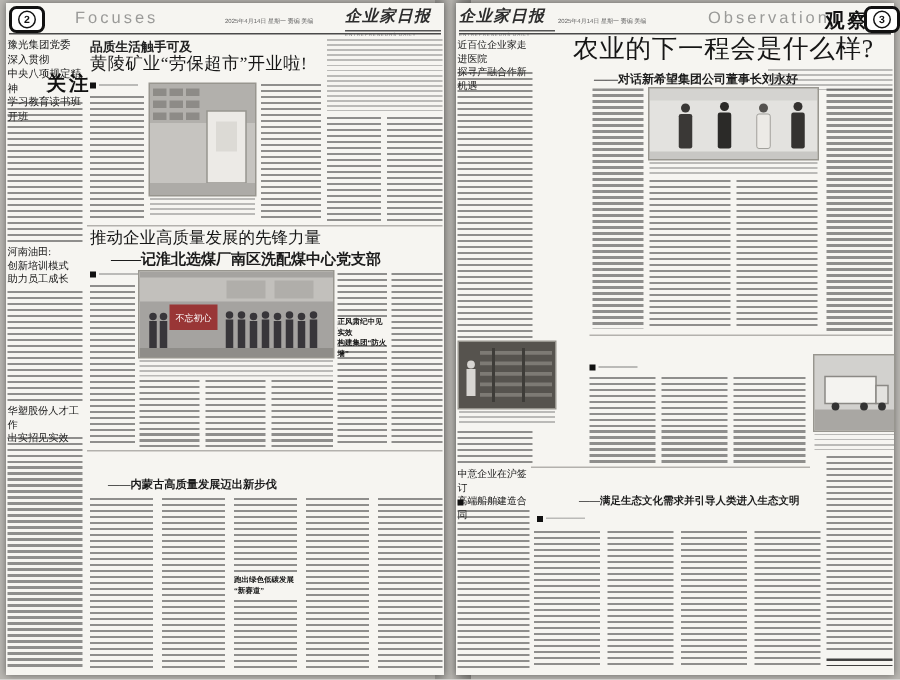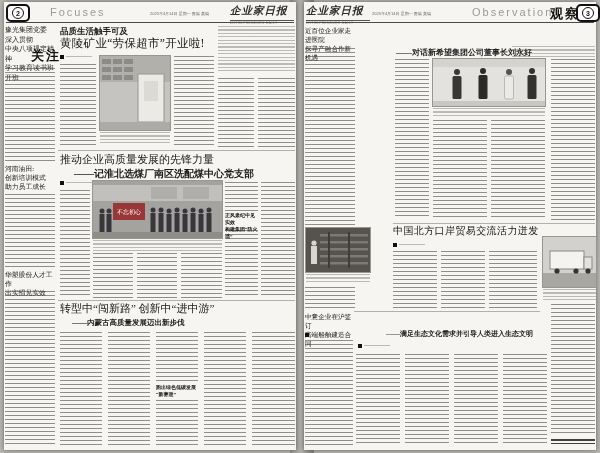--- a/index.html
+++ b/index.html
@@ -152,21 +152,20 @@
     <div class="abs inline-sub ml" style="left:221px;top:210px;width:34px;height:17px;font-size:5px;line-height:7px;">正风肃纪中见实效
 构建集团“防火墙”</div>
     <div class="abs sim" style="left:257px;top:180px;width:34px;height:116px;"></div>
     <div class="abs sim-light" style="left:89px;top:238px;width:129px;height:11px;"></div>
     <div class="abs sim" style="left:89px;top:251px;width:40px;height:45px;"></div>
     <div class="abs sim" style="left:133px;top:251px;width:40px;height:45px;"></div>
     <div class="abs sim" style="left:177px;top:251px;width:41px;height:45px;"></div>
 
     <div class="abs rule-thin" style="left:54px;top:298px;width:237px;"></div>
 
-    <div class="abs hl" style="left:56px;top:301px;width:235px;font-size:11px;">转型中“闯新路” 创新中“进中游”</div>
     <div class="abs hl dash-sub" style="left:68px;top:317px;font-size:7.5px;">——内蒙古高质量发展迈出新步伐</div>
     <div class="abs sim" style="left:56px;top:330px;width:42px;height:114px;"></div>
     <div class="abs sim" style="left:104px;top:330px;width:42px;height:114px;"></div>
     <div class="abs sim" style="left:152px;top:330px;width:42px;height:114px;"></div>
     <div class="abs inline-sub ml" style="left:152px;top:382px;width:43px;height:16px;font-size:5px;line-height:7px;">跑出绿色低碳发展
 “新赛道”</div>
     <div class="abs sim" style="left:200px;top:330px;width:42px;height:114px;"></div>
     <div class="abs sim" style="left:248px;top:330px;width:43px;height:114px;"></div>
   </div>
 
@@ -206,20 +205,21 @@
     <div class="abs sim-light" style="left:2px;top:272px;width:64px;height:10px;"></div>
     <div class="abs sim" style="left:1px;top:285px;width:50px;height:22px;"></div>
     <div class="abs hl ml" style="left:1px;top:310px;width:50px;font-size:6.6px;line-height:9px;">中意企业在沪签订
 高端船舶建造合同</div>
     <div class="abs byline" style="left:1px;top:331px;">
       <div class="byline-sq"></div>
       <div class="byline-line sim-light"></div>
     </div>
     <div class="abs sim" style="left:1px;top:338px;width:48px;height:106px;"></div>
 
+    <div class="abs hl" style="left:78px;top:22px;width:214px;font-size:17px;letter-spacing:.5px;">农业的下一程会是什么样?</div>
     <div class="abs hl dash-sub" style="left:92px;top:47px;font-size:8px;">——对话新希望集团公司董事长刘永好</div>
     <div class="abs sim-light" style="left:208px;top:44px;width:83px;height:14px;"></div>
     <div class="abs photo" style="left:129px;top:57px;width:112px;height:47px;">
       <svg viewBox="0 0 112 47" preserveAspectRatio="none">
         <rect width="112" height="47" fill="#e3e2df"></rect>
         <rect width="112" height="8" fill="#d4d3d0"></rect>
         <g>
           <circle cx="24" cy="13" r="3" fill="#3a3836"></circle>
             <rect x="19.5" y="17" width="9" height="23" rx="1.5" fill="#3a3836"></rect>
           <circle cx="50" cy="12" r="3" fill="#2b2a28"></circle>
@@ -233,21 +233,20 @@
       </svg>
     </div>
     <div class="abs sim-light" style="left:129px;top:106px;width:112px;height:10px;"></div>
     <div class="abs sim" style="left:91px;top:57px;width:34px;height:160px;"></div>
     <div class="abs sim" style="left:129px;top:118px;width:54px;height:100px;"></div>
     <div class="abs sim" style="left:187px;top:118px;width:54px;height:100px;"></div>
     <div class="abs sim" style="left:247px;top:57px;width:44px;height:162px;"></div>
 
     <div class="abs rule-thin" style="left:89px;top:221px;width:202px;"></div>
 
-    <div class="abs hl" style="left:89px;top:224px;width:150px;font-size:10px;letter-spacing:.4px;">中国北方口岸贸易交流活力迸发</div>
     <div class="abs byline" style="left:89px;top:241px;">
       <div class="byline-sq"></div>
       <div class="byline-line sim-light"></div>
     </div>
     <div class="abs sim" style="left:89px;top:249px;width:44px;height:59px;"></div>
     <div class="abs sim" style="left:137px;top:249px;width:44px;height:59px;"></div>
     <div class="abs sim" style="left:185px;top:249px;width:48px;height:59px;"></div>
     <div class="abs photo" style="left:239px;top:235px;width:53px;height:50px;">
       <svg viewBox="0 0 53 50" preserveAspectRatio="none">
         <rect width="53" height="50" fill="#d2d1ce"></rect>

